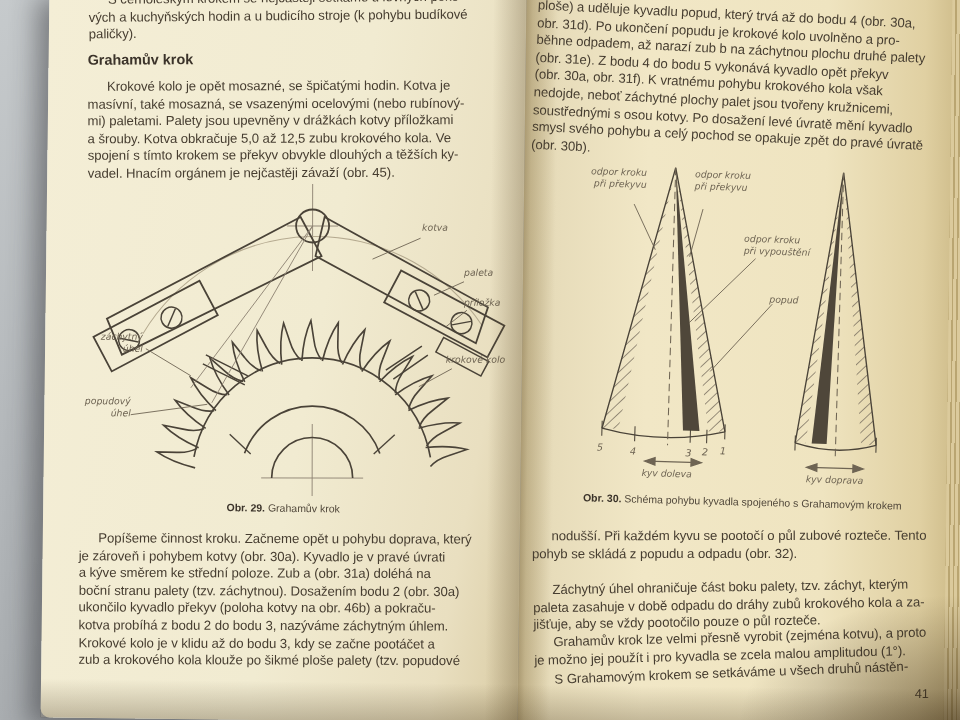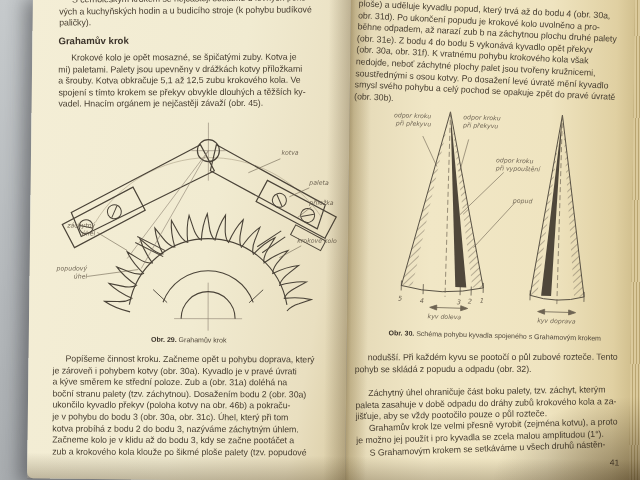--- a/index.html
+++ b/index.html
@@ -43,23 +43,24 @@
 
     <div class="blk indent-first" style="left:26px;top:2px;transform:rotate(-1.2deg);transform-origin:left top;">
           <div class="tline">S černoleským krokem se nejčastěji setkáme u levných poko-</div>
           <div class="tline">vých a kuchyňských hodin a u budicího stroje (k pohybu budíkové</div>
           <div class="tline">paličky).</div>
         </div>
 
     <div class="blk heading" style="left:26px;top:42px;transform:rotate(-1deg);">Grahamův krok</div>
 
     <div class="blk indent-first" style="left:26px;top:60px;transform:rotate(-0.9deg);transform-origin:left top;">
-          <div class="tline">Krokové kolo je opět mosazné, se špičatými zuby. Kotva je</div>
+          <div class="tline">Krokové kolo je opět mosazné, se špičatými hodin. Kotva je</div>
+          <div class="tline">masívní, také mosazná, se vsazenými ocelovými (nebo rubínový-</div>
           <div class="tline">mi) paletami. Palety jsou upevněny v drážkách kotvy příložkami</div>
-          <div class="tline">a šrouby. Kotva obkračuje 5,1 až 12,5 zubu krokového kola. Ve</div>
+          <div class="tline">a šrouby. Kotva obkračuje 5,0 až 12,5 zubu krokového kola. Ve</div>
           <div class="tline">spojení s tímto krokem se překyv obvykle dlouhých a těžších ky-</div>
           <div class="tline">vadel. Hnacím orgánem je nejčastěji závaží (obr. 45).</div>
         </div>
 
     <div class="blk" style="left:10px;top:126px;width:302px;height:232px;transform:rotate(-0.6deg);transform-origin:left top;">
       <svg viewBox="0 0 300 216" width="300" height="216">
         <defs>
           <pattern id="h1" patternUnits="userSpaceOnUse" width="5" height="5" patternTransform="rotate(45)">
             <line x1="0" y1="0" x2="0" y2="5" stroke="#7a7060" stroke-width="1"></line>
           </pattern>
@@ -143,23 +144,22 @@
       <span class="cap-b">Obr. 29.</span>
       <span>Grahamův krok</span>
     </div>
 
     <div class="blk indent-first" style="left:24px;top:361px;transform:rotate(-0.5deg);transform-origin:left top;">
           <div class="tline">Popíšeme činnost kroku. Začneme opět u pohybu doprava, který</div>
           <div class="tline">je zároveň i pohybem kotvy (obr. 30a). Kyvadlo je v pravé úvrati</div>
           <div class="tline">a kýve směrem ke střední poloze. Zub a (obr. 31a) doléhá na</div>
           <div class="tline">boční stranu palety (tzv. záchytnou). Dosažením bodu 2 (obr. 30a)</div>
           <div class="tline">ukončilo kyvadlo překyv (poloha kotvy na obr. 46b) a pokraču-</div>
-          <div class="tline">je v pohybu do bodu 3 (obr. 30a, obr. 31c). Úhel, který při tom</div>
           <div class="tline">kotva probíhá z bodu 2 do bodu 3, nazýváme záchytným úhlem.</div>
-          <div class="tline">Začneme kolo je v klidu až do bodu 3, kdy se začne pootáčet a</div>
+          <div class="tline">Krokové kolo je v klidu až do bodu 3, kdy se začne pootáčet a</div>
           <div class="tline">zub a krokového kola klouže po šikmé ploše palety (tzv. popudové</div>
         </div>
   </div>
 
   <div class="page" id="page-right">
 
     <div class="blk" style="left:8px;top:2px;transform:rotate(2.1deg);transform-origin:left top;">
           <div class="tline">ploše) a uděluje kyvadlu popud, který trvá až do bodu 4 (obr. 30a,</div>
           <div class="tline">obr. 31d). Po ukončení popudu je krokové kolo uvolněno a pro-</div>
           <div class="tline">běhne odpadem, až narazí zub b na záchytnou plochu druhé palety</div>

